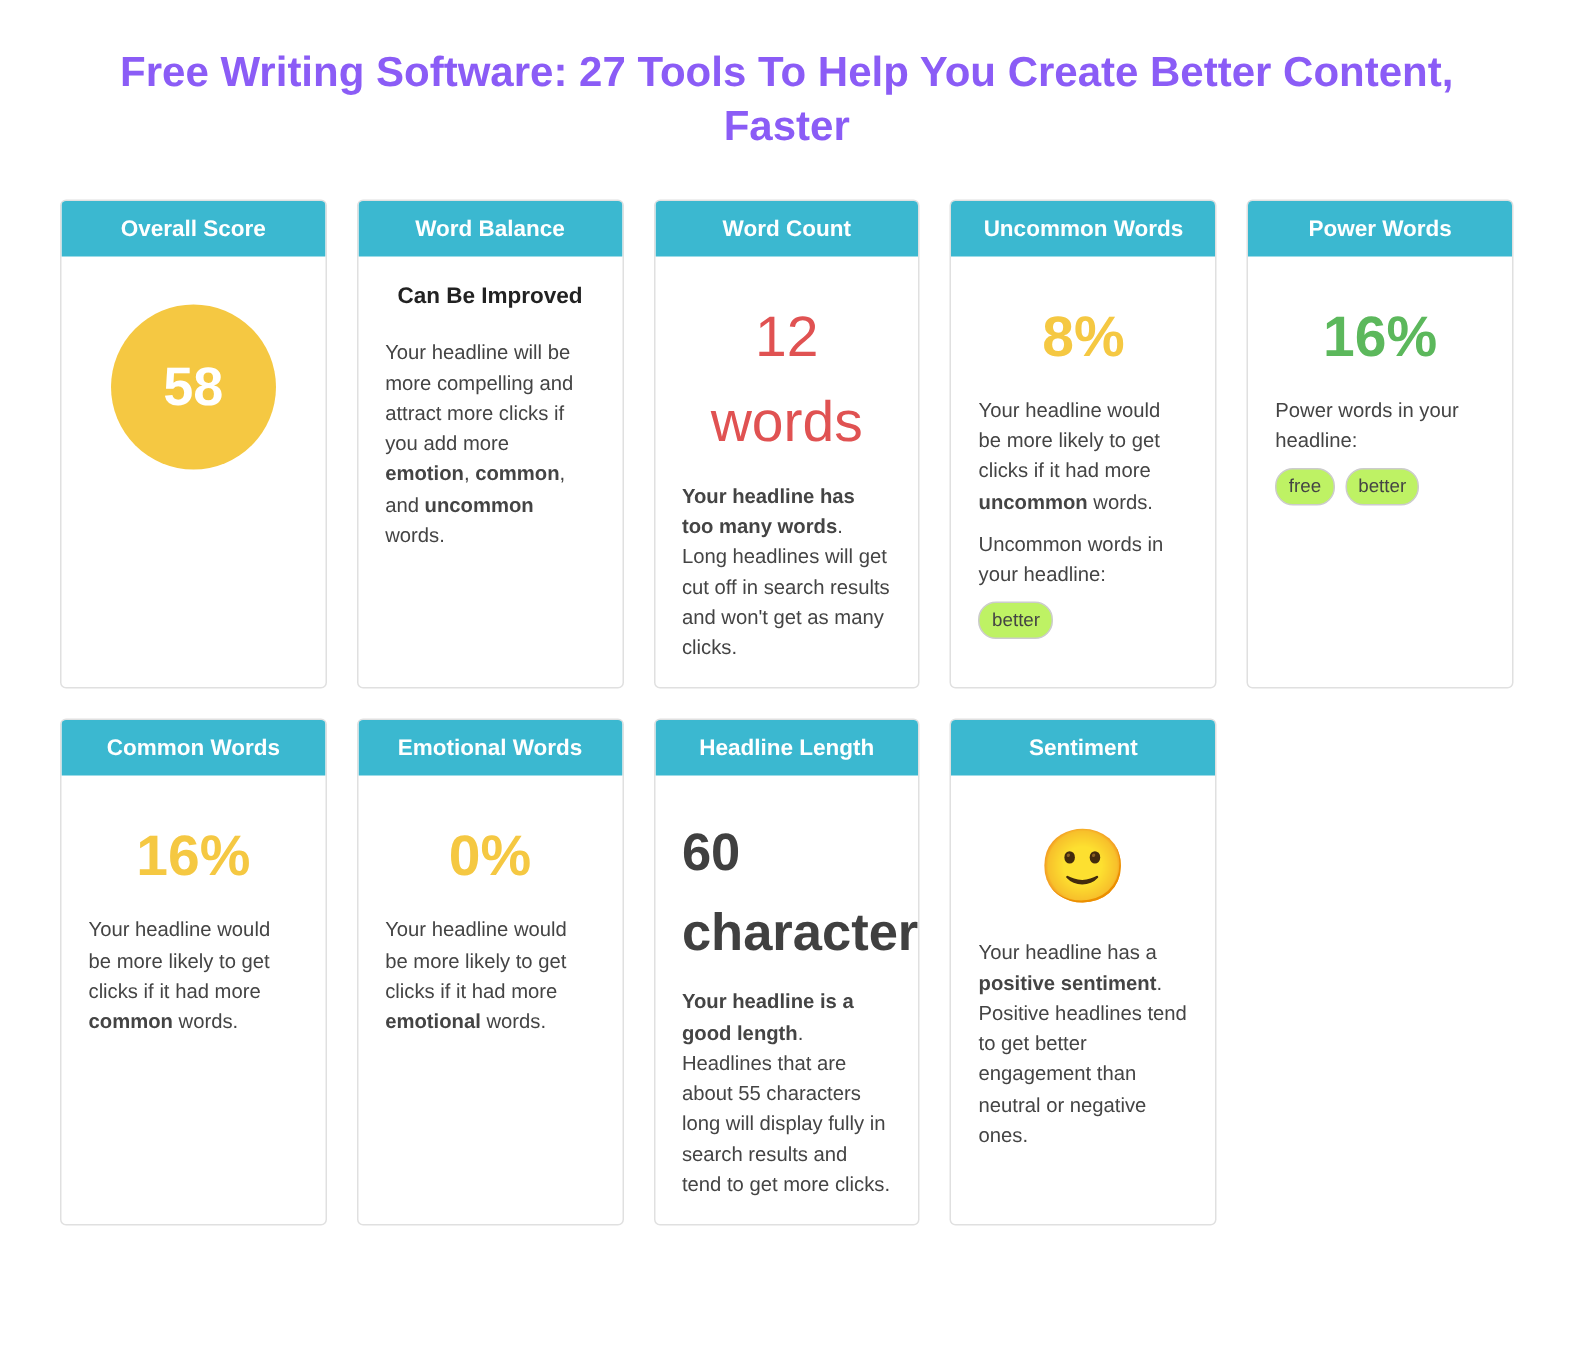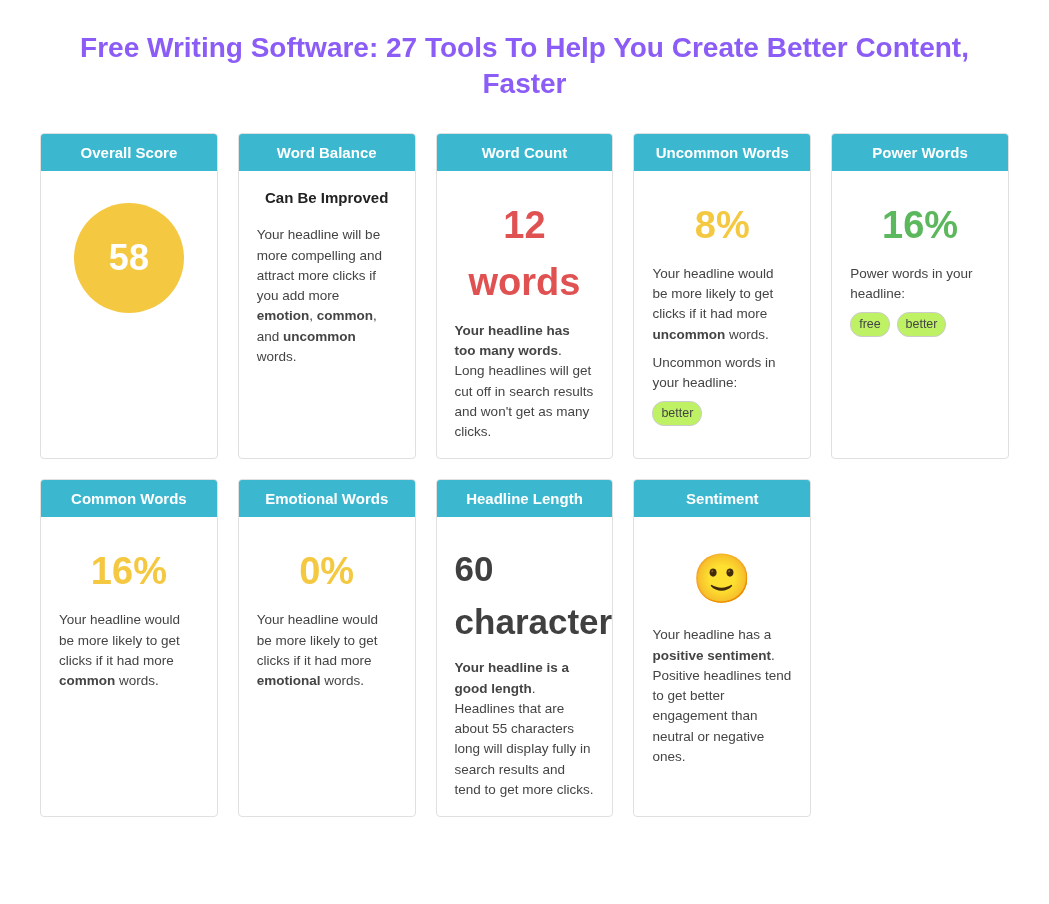--- a/index.html
+++ b/index.html
@@ -61,21 +61,21 @@
     .can-be-improved {
       font-weight: bold;
       font-size: 15px;
       text-align: center;
       margin-bottom: 16px;
       color: #222;
     }
     
     .word-count-value {
       font-size: 38px;
-      font-weight: bold;
+      font-weight: normal;
       color: #e05252;
       display: block;
       text-align: center;
       margin: 10px 0;
     }
     
     .percent-value {
       font-size: 38px;
       font-weight: bold;
       display: block;

